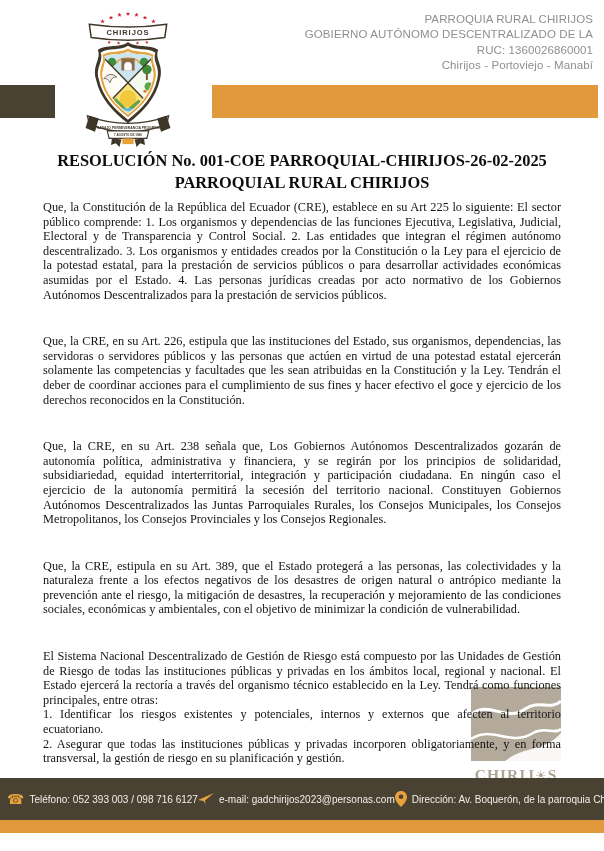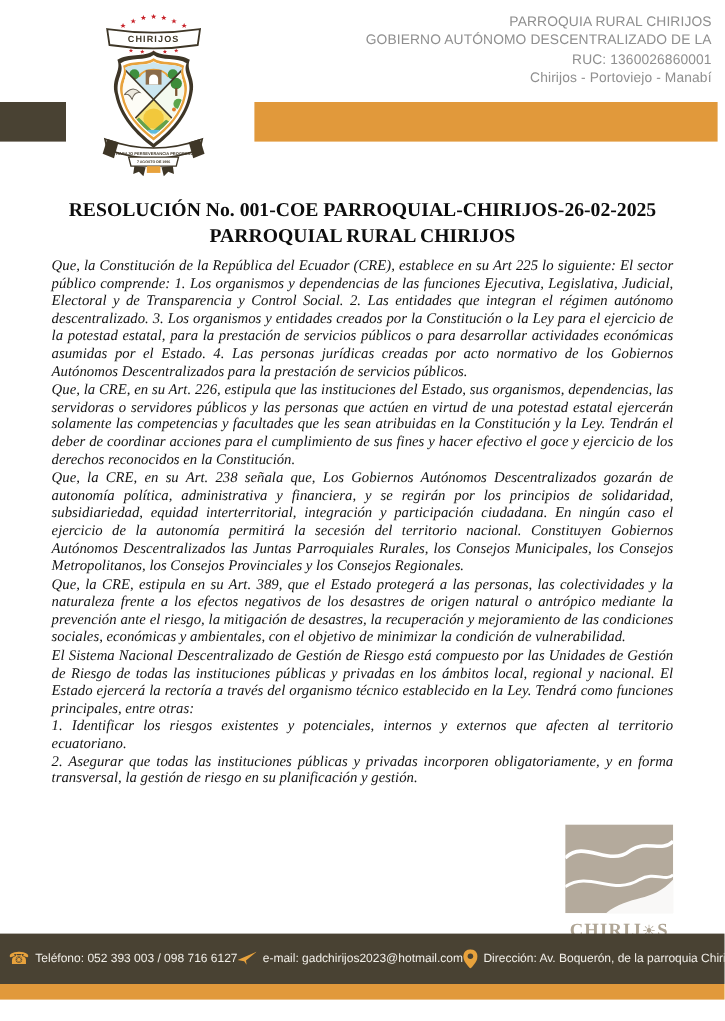--- a/index.html
+++ b/index.html
@@ -14,30 +14,30 @@
     font-family:"Liberation Sans","DejaVu Sans",sans-serif;
     font-size:11.5px; line-height:15.4px; color:#8F8F8F; letter-spacing:.1px;
   }
   .bar { position:absolute; top:85px; height:33px; }
   .bar-left  { left:0;     width:55px;  background:#494233; }
   .bar-right { left:212px; width:386px; background:#E1993B; }
   .emblem { position:absolute; left:78px; top:11px; }
 
   
   .doc {
-    position:absolute; left:43px; top:164px; width:518px; z-index:2;
+    position:absolute; left:43px; top:150px; width:518px; z-index:2;
     color:#141414;
   }
   .title {
     font-weight:bold; font-size:16.4px; line-height:21.5px;
     text-align:center; color:#0d0d0d; margin:0 0 7px 0;
   }
   .body-text { font-size:12.3px; line-height:14.6px; text-align:justify; }
-  .body-text p { margin:0;font-style:italic; }
-  .body-text p.gap { margin-top:1px; }
+  .body-text p { margin:0; }
+  .body-text p.gap { margin-top:32px; }
 
   
   .watermark {
     position:absolute; left:470px; top:687px; width:92px; z-index:1;
     text-align:center;
   }
   .wm-brand {
     color:#AFA595; font-weight:bold; font-size:15.5px; letter-spacing:1px;
     font-family:"Liberation Serif", serif; margin-top:2px; line-height:16px;
   }
@@ -189,21 +189,21 @@
 
   <div class="footer-bar">
     <div class="footer-item">
       <span class="phone-glyph">☎</span>
       <span>Teléfono: 052 393 003 / 098 716 6127</span>
     </div>
     <div class="footer-item">
       <svg width="16" height="12" viewBox="0 0 16 12">
         <path d="M0,7 L16,0 L7,7.5 L7.5,11 L5.5,8 Z" fill="#E8A23C"></path>
       </svg>
-      <span>e-mail: gadchirijos2023@hotmail.com</span>
+      <span>e-mail: gadchirijos2023@personas.com</span>
     </div>
     <div class="footer-item">
       <svg width="12" height="16" viewBox="0 0 12 16">
         <path d="M6,0 C2.7,0 0,2.7 0,6 C0,10.5 6,16 6,16 C6,16 12,10.5 12,6 C12,2.7 9.3,0 6,0 Z" fill="#E8A23C"></path>
         <circle cx="6" cy="5.8" r="2.3" fill="#494233"></circle>
       </svg>
       <span>Dirección: Av. Boquerón, de la parroquia Chirijos</span>
     </div>
   </div>
   <div class="footer-orange"></div>

